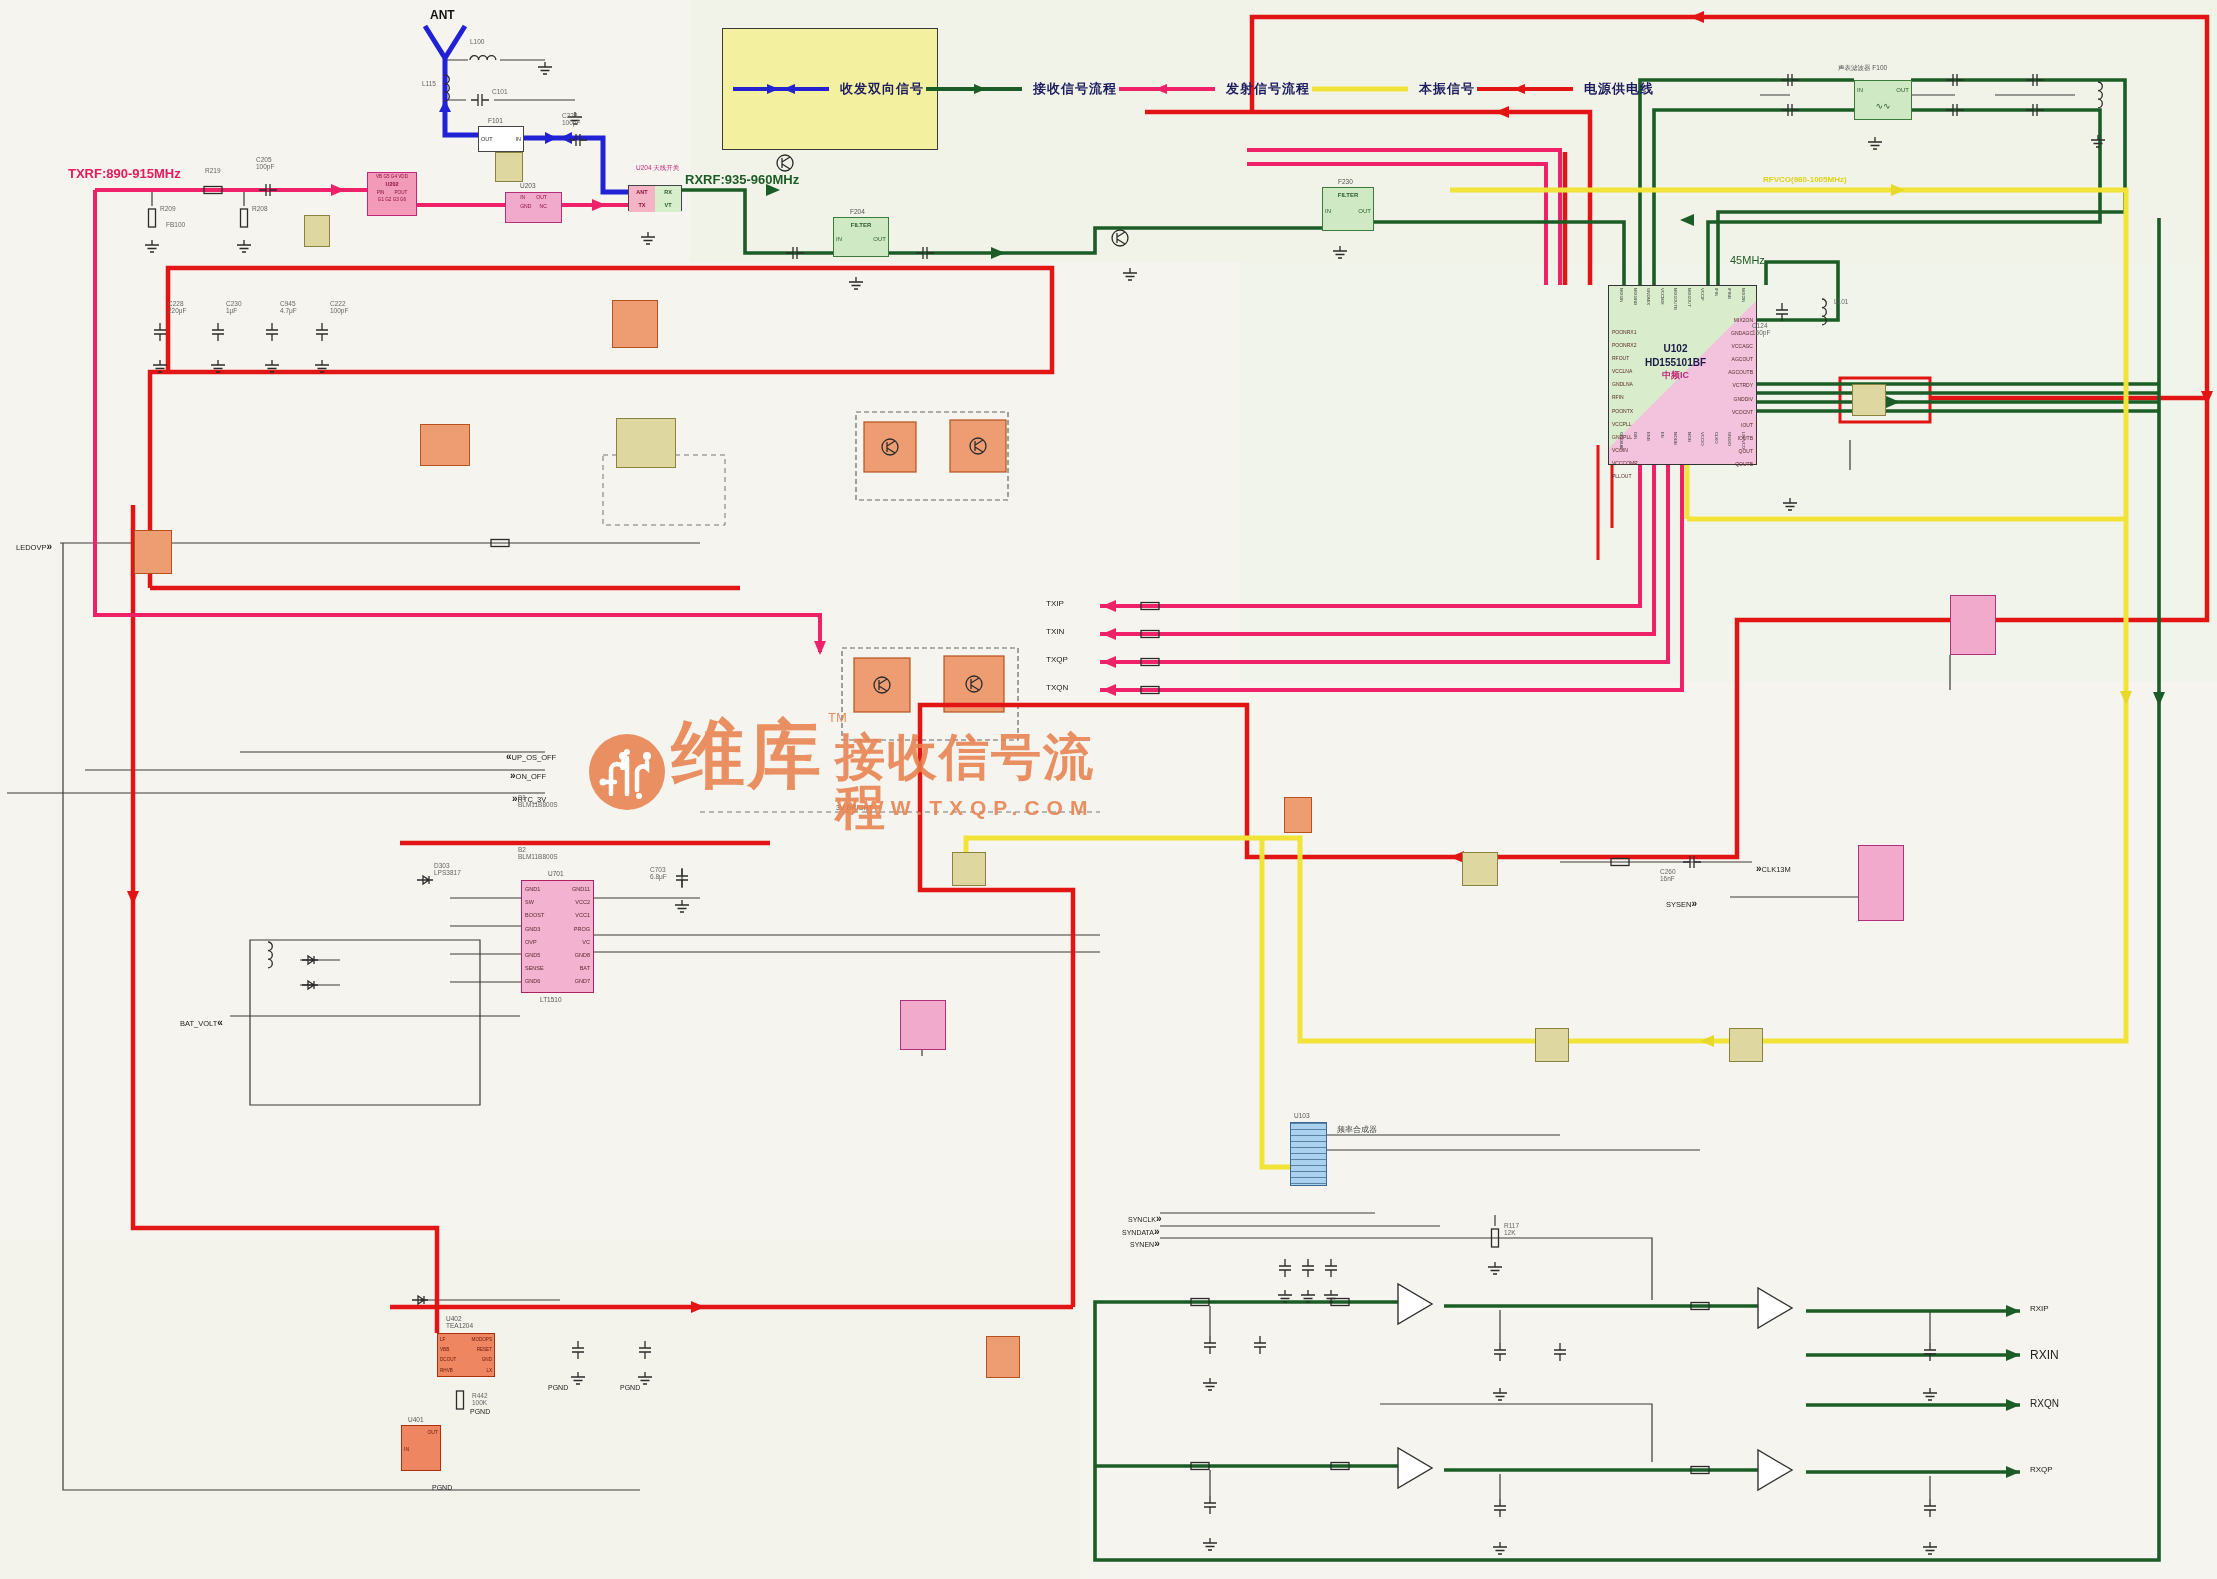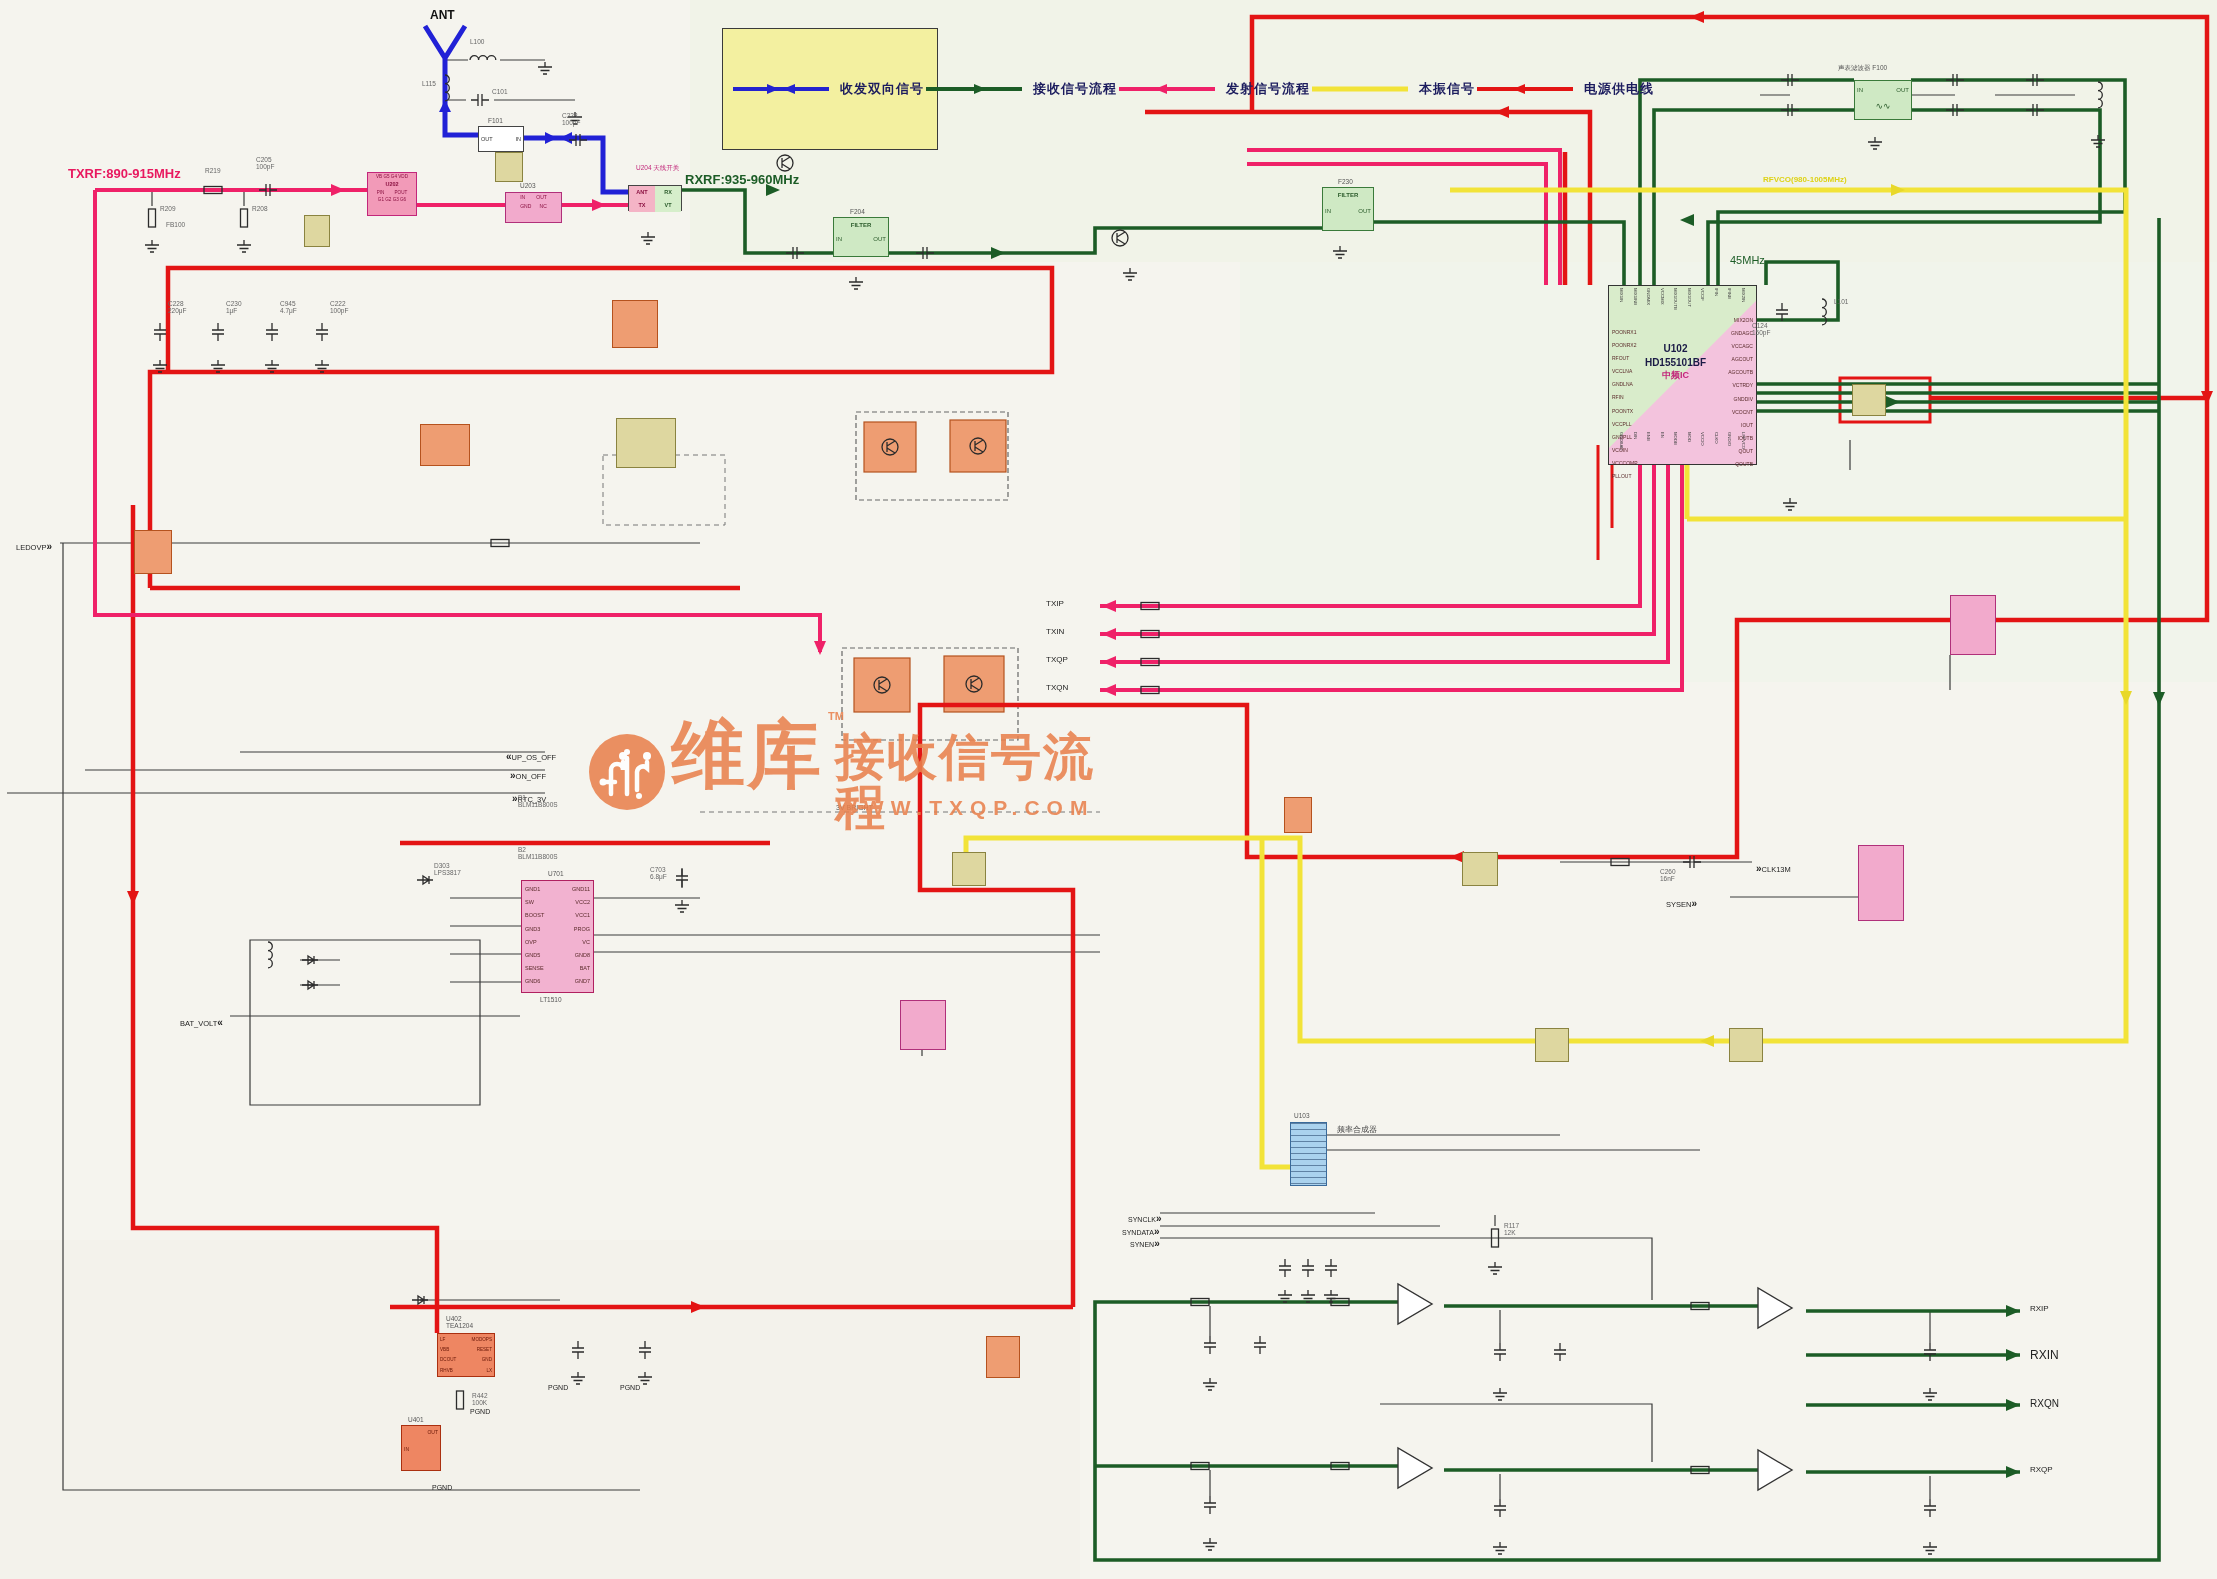--- a/index.html
+++ b/index.html
@@ -41,21 +41,21 @@
   .vrow{position:absolute;left:10px;right:10px;display:flex;justify-content:space-between}
   .vrow span{writing-mode:vertical-rl;font-size:4.3px;color:#444;height:30px;overflow:hidden}
   
   #legend{left:722px;top:28px;width:216px;height:122px;background:#f3f0a0;border:1.5px solid #3a3a3a;
           display:flex;justify-content:space-around;padding:4px 8px;box-sizing:border-box}
   .lrow{display:flex;align-items:center;gap:9px}
   .lrow .txt{font-size:13px;font-weight:bold;color:#1c1c5e;letter-spacing:1px;white-space:nowrap}
   
   #wm{left:585px;top:700px;width:520px;height:190px;opacity:.88;pointer-events:none;z-index:60;color:#e9824e}
   #wm .brand{position:absolute;left:86px;top:18px;font-size:74px;font-weight:bold;letter-spacing:2px;line-height:1}
-  #wm .tm{position:absolute;left:243px;top:10px;font-size:11px;font-weight:bold}
+  #wm .tm{position:absolute;left:243px;top:10px;font-size:13px;font-weight:normal}
   #wm .suffix{position:absolute;left:250px;top:32px;font-size:50px;font-weight:bold;letter-spacing:2px;line-height:1}
   #wm .url{position:absolute;left:252px;top:96px;font-size:21px;font-weight:bold;letter-spacing:7px}
   #wm .slogan{position:absolute;left:6px;top:130px;font-size:33px;font-weight:bold;letter-spacing:14px;white-space:nowrap}
   .wash{position:absolute;pointer-events:none}
 </style>
 </head>
 <body>
 
 <div id="canvas">
 

